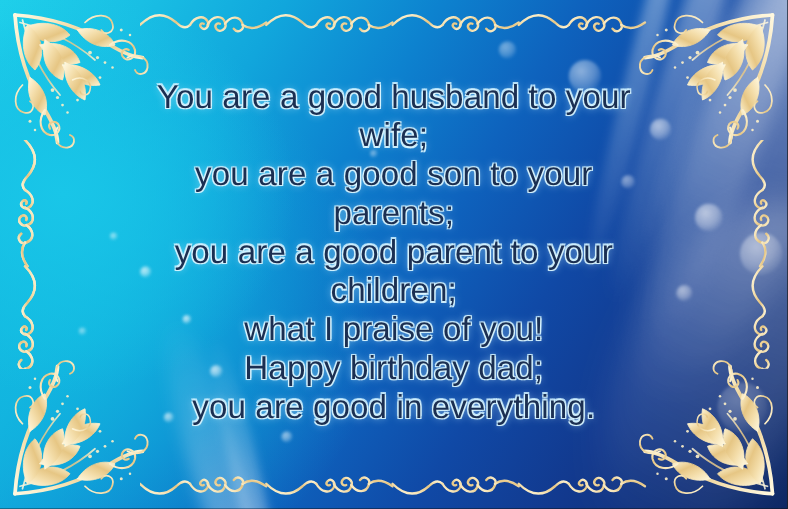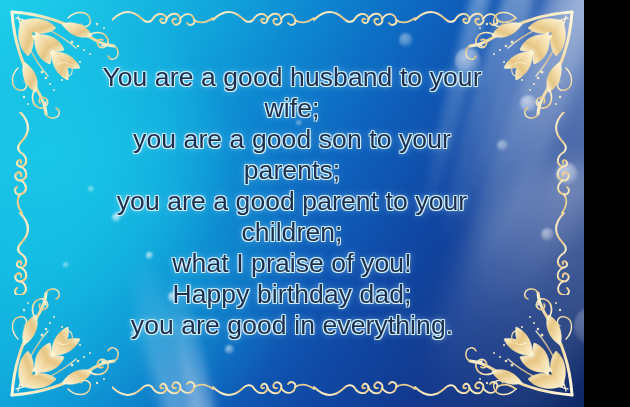--- a/index.html
+++ b/index.html
@@ -1,17 +1,17 @@
 <!DOCTYPE html>
 <html><head>
 <meta charset="utf-8">
 <style>
   html,body{margin:0;padding:0;background:#000;}
   #card{
-    position:relative;width:584px;height:407px;overflow:hidden;
+    position:relative;width:630px;height:407px;overflow:hidden;
     font-family:"Liberation Sans", sans-serif;
     background:
       radial-gradient(ellipse 300px 260px at 8% 38%, #19c6e8 0%, rgba(25,198,232,0) 62%),
       radial-gradient(ellipse 420px 340px at 2% 62%, #12b9e0 0%, rgba(18,185,224,0) 70%),
       linear-gradient(122deg,
         #1fd0ea 0%,
         #19bfe4 13%,
         #11a6dc 26%,
         #0d82cf 40%,
         #0e62bd 53%,

